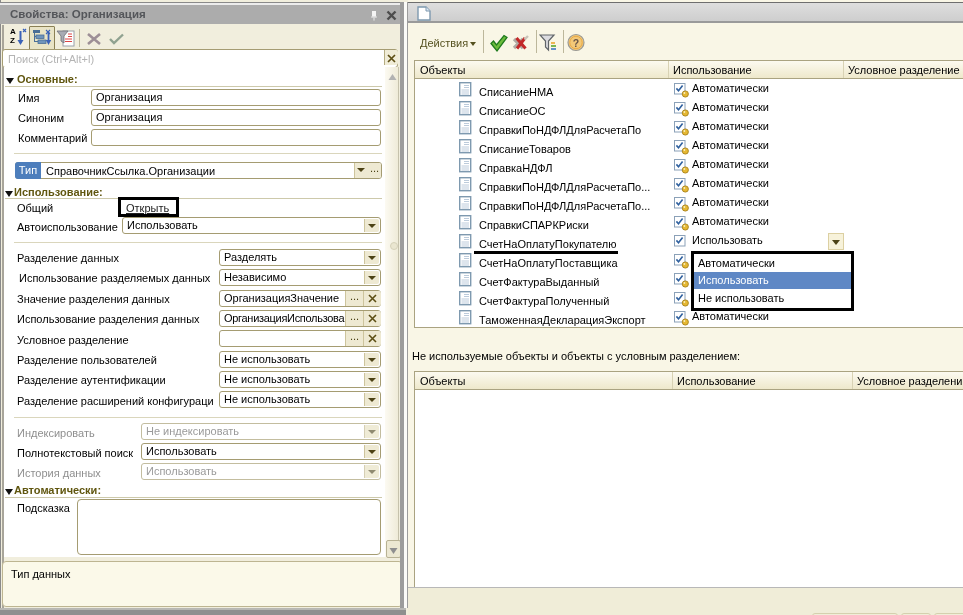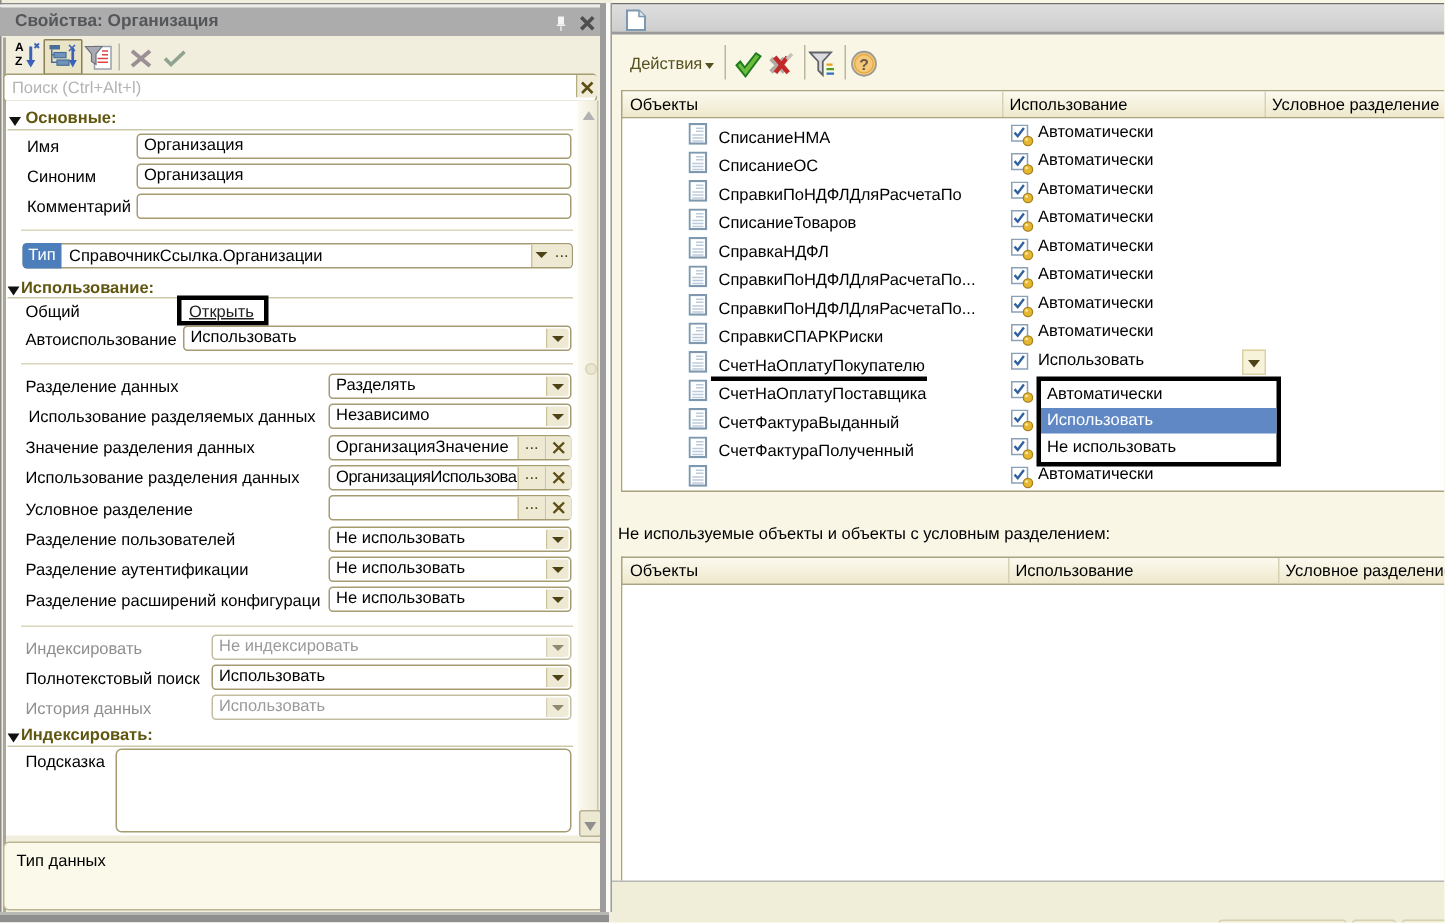--- a/index.html
+++ b/index.html
@@ -182,21 +182,21 @@
         <div class="tri"></div>
       </div></div>
 <div class="glbl" style="left:17px;top:467px">История данных</div>
 <div class="ginp" style="left:141px;top:463px;width:234px">Использовать<div class="gbtn">
         <div class="gtri"></div>
       </div></div>
 
 <svg class="a" style="left:5px;top:488px" width="9" height="8" viewBox="0 0 9 8">
       <path d="M0 1 L8 1 L4 7 z" fill="#111"></path>
     </svg>
-<div class="sect" style="left:14px;top:484px">Индексировать:</div>
+<div class="sect" style="left:14px;top:484px">Автоматически:</div>
 <div class="hline" style="left:5px;top:497px;width:377px"></div>
 <div class="lbl" style="left:17px;top:502px">Подсказка</div>
 <div class="a" style="left:77px;top:499px;width:304px;height:56px;background:#fff;border:1px solid #a59c72;border-radius:4px;box-sizing:border-box"></div>
 
 <div class="a" style="left:2px;top:561px;width:401px;height:46px;background:#fbf9e9;border:1px solid #bdb591;border-radius:4px;box-sizing:border-box"></div>
 <div class="lbl" style="left:11px;top:568px">Тип данных</div>
 <div class="a" style="left:0;top:608px;width:406px;height:2px;background:#b8b8b4"></div>
 <div class="a" style="left:0;top:610px;width:406px;height:5px;background:#8f8f8f"></div>
 
 <div class="a" style="left:400px;top:2px;width:4px;height:606px;background:#9c9c9c"></div>
@@ -489,20 +489,21 @@
       <svg class="di" width="13" height="15" viewBox="0 0 13 15">
         <rect x="0.7" y="0.7" width="11" height="13" fill="#fff" stroke="#7e99af" stroke-width="1.4"></rect>
         <g stroke="#bccbdb" stroke-width="1">
           <line x1="5" y1="3.5" x2="10" y2="3.5"></line>
           <line x1="5" y1="5.5" x2="10" y2="5.5"></line>
           <line x1="2.5" y1="8" x2="10" y2="8"></line>
           <line x1="2.5" y1="10" x2="10" y2="10"></line>
           <line x1="2.5" y1="12" x2="10" y2="12"></line>
         </g>
       </svg>
+      <span class="tn">ТаможеннаяДекларацияЭкспорт</span>
       <svg class="cbx" width="17" height="16" viewBox="0 0 17 16">
         <rect x="0.5" y="0.5" width="10.5" height="10.5" fill="#fff" stroke="#8ba1b8"></rect>
         <path d="M2.4 5.4 L4.5 7.8 L8.6 2.4" stroke="#30619f" stroke-width="1.6" fill="none"></path>
         <circle cx="11.3" cy="11" r="3.1" fill="#e6b832" stroke="#a8821c" stroke-width="0.9"></circle>
         <circle cx="10.4" cy="10" r="0.9" fill="#f8eebc"></circle>
       </svg>
       <span class="tu">Автоматически</span>
     </div>
 
 <div class="a" style="left:474px;top:251px;width:144px;height:3px;background:#000"></div>

